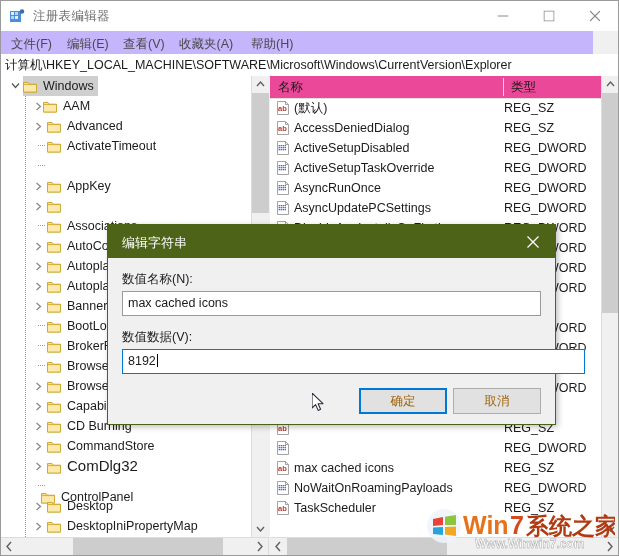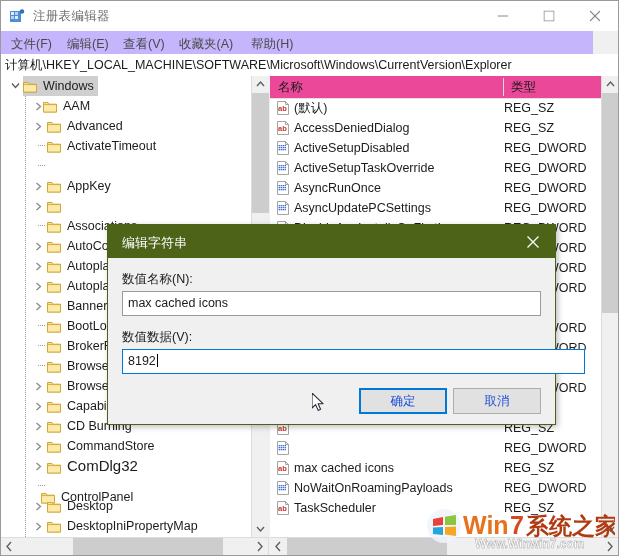--- a/index.html
+++ b/index.html
@@ -82,21 +82,21 @@
   .dlg-title .t{position:absolute;left:14px;top:9px;font-size:13px;color:#ffffff;}
   .dlg-close{position:absolute;right:0;top:0;width:45px;height:33px;cursor:default;}
   .dlg-close svg{position:absolute;left:50%;top:50%;transform:translate(-50%,-50%);}
   .dlg-label{position:absolute;font-size:12.5px;color:#1b1b1b;}
   .dlg-input{position:absolute;box-sizing:border-box;background:#ffffff;
              font-size:12.5px;color:#1b1b1b;padding:3px 5px;line-height:17px;
              border:1px solid #9a9a9a;white-space:nowrap;overflow:hidden;}
   .dlg-input.focus{border:1px solid #0078d7;}
   .caret{display:inline-block;width:1px;height:13px;background:#000;vertical-align:-2px;margin-left:1px;}
   .dlg-btn{position:absolute;box-sizing:border-box;width:88px;height:26px;
-           background:#e1e1e1;border:1px solid #adadad;font-size:12.5px;color:#1d4ed8;
+           background:#e1e1e1;border:1px solid #adadad;font-size:12.5px;color:#a16207;
            text-align:center;line-height:24px;cursor:default;}
   .dlg-btn.default{background:#e1e1e1;border:2px solid #0078d7;line-height:22px;}
 
   
   #cursor{position:absolute;left:311px;top:392px;pointer-events:none;}
 
   
   #watermark{position:absolute;left:424px;top:503px;width:190px;height:48px;pointer-events:none;}
   .wm-text{font-family:"Liberation Sans",sans-serif;font-weight:bold;}
 </style>

